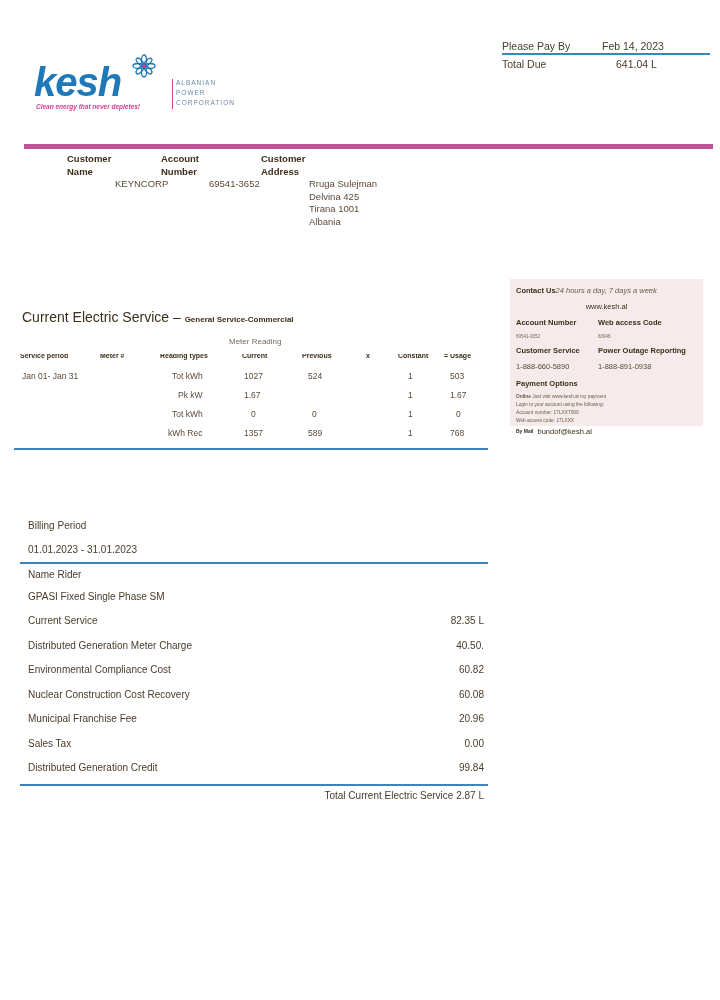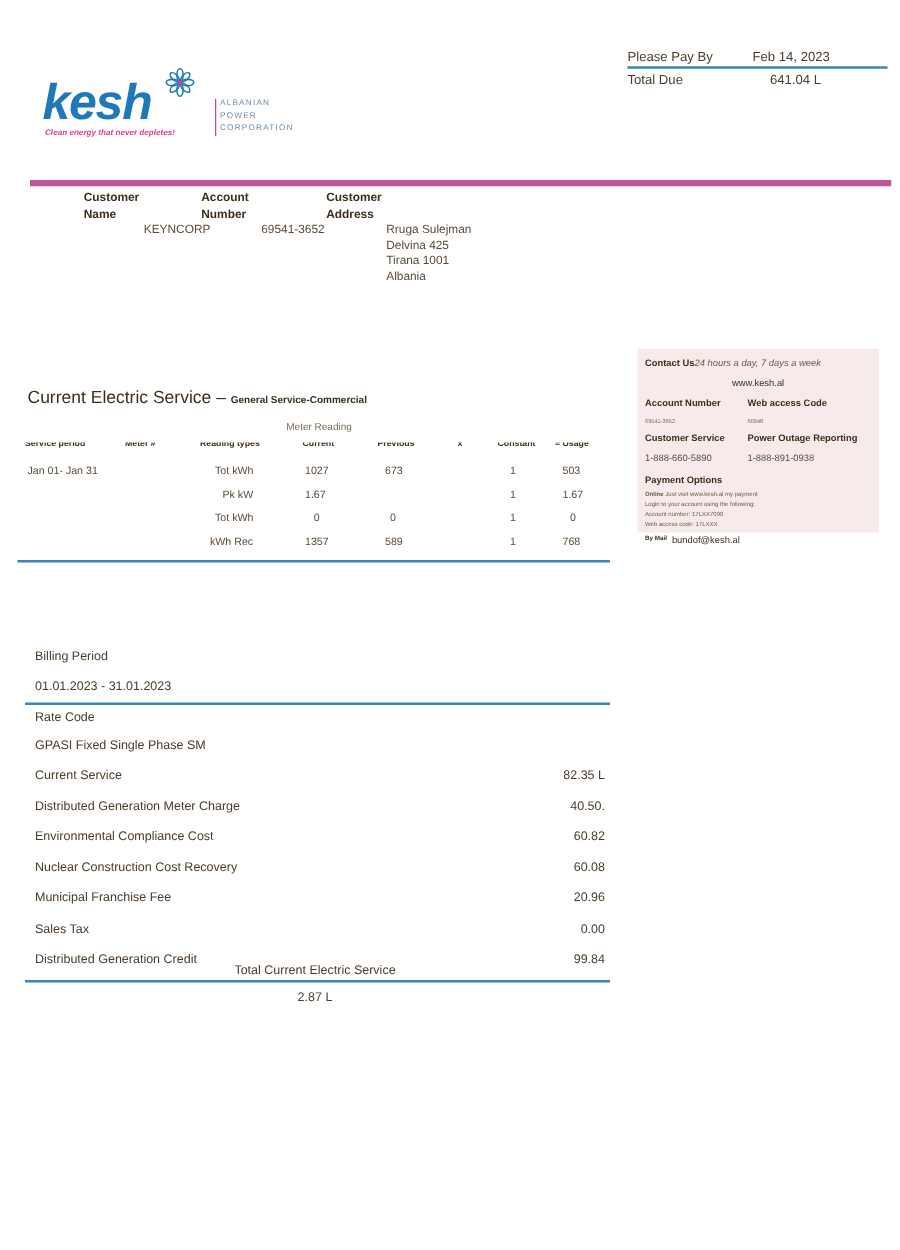--- a/index.html
+++ b/index.html
@@ -50,21 +50,21 @@
   .mhead span { position: absolute; top: -2px; white-space: nowrap; }
   .mrow { height: 19px; position: relative; }
   .mrow span { position: absolute; top: 3px; white-space: nowrap; }
   .mtable .rule { height: 2px; background: #3a86b8; margin-top: 4px; }
 
   
   .bill { left: 20px; top: 513px; width: 468px; font-size: 10px; color: #4a3b2a; }
   .bill .r { height: 24.5px; display: flex; align-items: center; justify-content: space-between; padding-left: 8px; padding-right: 4px; }
   .bill .rule { height: 2px; background: #3a86b8; }
   .bill .amt { text-align: right; }
-  .bill .total { height: 18px; display: flex; justify-content: flex-end; align-items: center; padding-right: 4px; flex-direction: column; }
+  .bill .total { height: 18px; display: flex; justify-content: flex-end; align-items: center; padding-right: 4px; }
 </style>
 </head>
 <body>
 
 <div class="abs logo">
   <span class="logo-word">kesh</span>
   <svg class="logo-flower" viewBox="0 0 24 24">
     <g fill="none" stroke="#1f78b8" stroke-width="1.3">
       <ellipse cx="12" cy="6" rx="2.5" ry="5"></ellipse>
       <ellipse cx="12" cy="18" rx="2.5" ry="5"></ellipse>
@@ -171,21 +171,21 @@
     <span style="left:228px;">Current</span>
     <span style="left:288px;">Previous</span>
     <span style="left:352px;">x</span>
     <span style="left:384px;">Constant</span>
     <span style="left:430px;">= Usage</span>
   </div>
   <div class="mrow">
     <span style="left:8px;">Jan 01- Jan 31</span>
     <span style="left:158px;">Tot kWh</span>
     <span style="left:230px;">1027</span>
-    <span style="left:294px;">673</span>
+    <span style="left:294px;">524</span>
     <span style="left:394px;">1</span>
     <span style="left:436px;">503</span>
   </div>
   <div class="mrow">
     <span style="left:8px;"></span>
     <span style="left:164px;">Pk kW</span>
     <span style="left:230px;">1.67</span>
     <span style="left:294px;"></span>
     <span style="left:394px;">1</span>
     <span style="left:436px;">1.67</span>
@@ -211,21 +211,21 @@
 
 <div class="abs bill">
   <div class="r">
     <span>Billing Period</span>
   </div>
   <div class="r">
     <span>01.01.2023 - 31.01.2023</span>
   </div>
   <div class="rule"></div>
   <div class="r" style="height:20px;">
-    <span>Rate Code</span>
+    <span>Name Rider</span>
   </div>
   <div class="r">
     <span>GPASI Fixed Single Phase SM</span>
   </div>
   <div class="r">
     <span>Current Service</span>
     <span class="amt">82.35 L</span>
   </div>
   <div class="r">
     <span>Distributed Generation Meter Charge</span>

